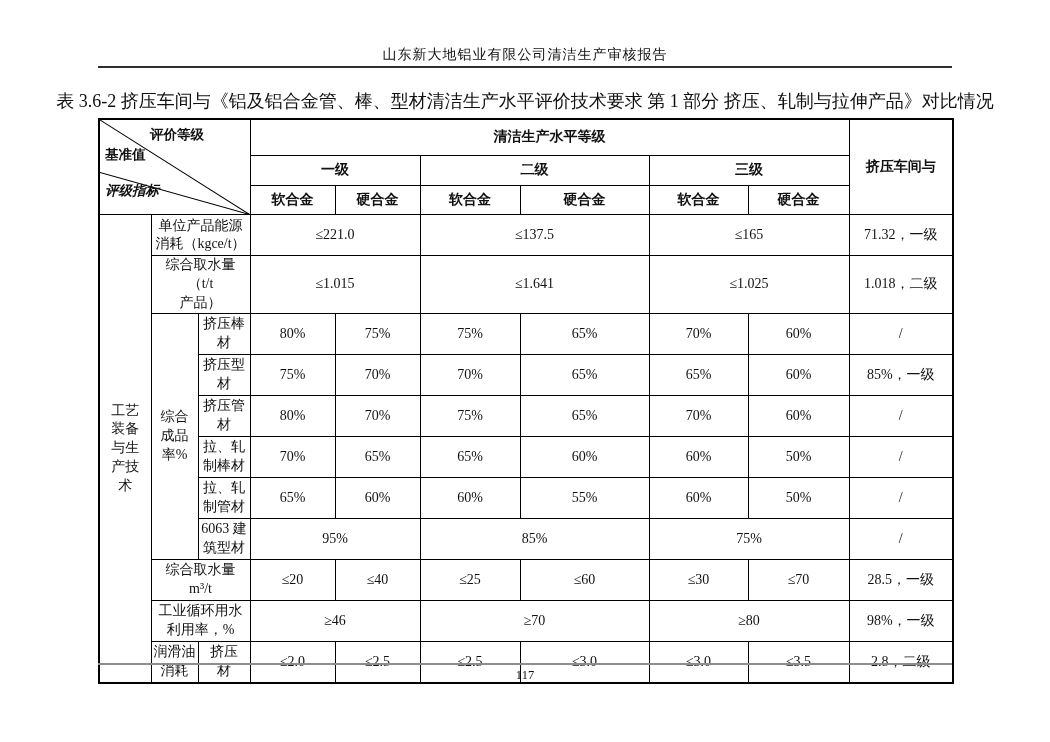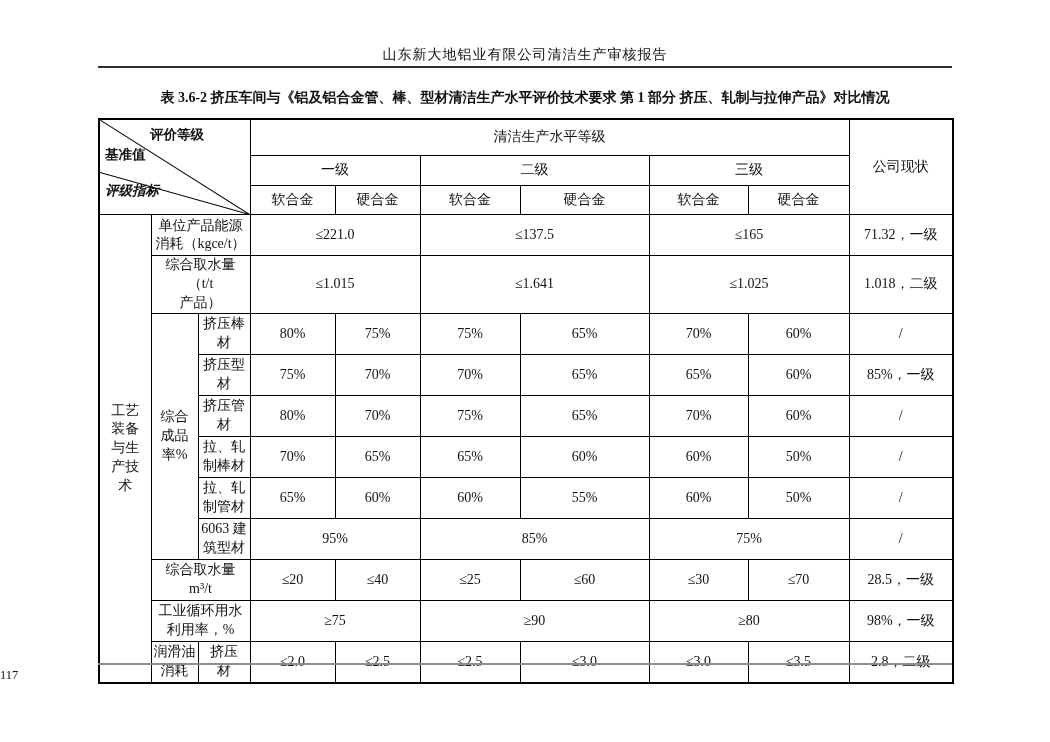--- a/index.html
+++ b/index.html
@@ -14,55 +14,55 @@
   .doc-header {
     position: absolute; top: 46px; left: 0; width: 100%;
     text-align: center; font-size: 14px; letter-spacing: 1px;
   }
   .header-rule {
     position: absolute; top: 66px; left: 98px; width: 854px;
     border-top: 2px solid #2f2f2f;
   }
   .table-caption {
     position: absolute; top: 89px; left: 0; width: 100%;
-    text-align: center; font-weight: bold; font-size: 14px;
+    text-align: center; font-weight: normal; font-size: 18px;
   }
   table.cmp {
     position: absolute; top: 118px; left: 98px;
     width: 854px; border-collapse: collapse; table-layout: fixed;
     border: 2px solid #000;
   }
   table.cmp td {
     border: 1px solid #000;
     text-align: center; vertical-align: middle;
     font-size: 14px; line-height: 1.35;
     padding: 0 2px;
     white-space: pre-line;
     overflow: hidden;
   }
   tr.h1 td { height: 34px; }
   tr.h2 td { height: 28px; }
   tr.h3 td { height: 28px; }
   tr.bodyrow td { height: 40px; }
-  .hdr { font-weight: normal; margin-top: 12px; }
+  .hdr { font-weight: bold; margin-top: 12px; }
   td.corner { position: relative; padding: 0; }
   td.corner svg { position: absolute; top: 0; left: 0; width: 100%; height: 100%; display: block; }
   td.corner .lbl {
     position: absolute; font-weight: bold; font-size: 13.5px; white-space: nowrap; text-align: right;
   }
   .lbl-eval   { left: 50px; top: 6px; }
   .lbl-base   { left: 5px;  top: 26px; }
   .lbl-rating { left: 5px;  top: 62px; font-style: italic; }
   .footer-rule {
     position: absolute; top: 663px; left: 98px; width: 854px;
     border-top: 2px solid #8d8d8d;
   }
   .page-number {
     position: absolute; top: 668px; left: 0; width: 100%;
-    font-size: 12.5px;
+    text-align: center; font-size: 12.5px;
   }
 </style>
 </head>
 <body>
 
 <div class="doc-header">山东新大地铝业有限公司清洁生产审核报告</div>
 <div class="header-rule"></div>
 <div class="table-caption">表 3.6-2 挤压车间与《铝及铝合金管、棒、型材清洁生产水平评价技术要求 第 1 部分 挤压、轧制与拉伸产品》对比情况</div>
 
 <table class="cmp">
@@ -84,21 +84,21 @@
     <td class="corner" colspan="3" rowspan="3">
       <svg viewBox="0 0 151 90" preserveAspectRatio="none">
         <line x1="0" y1="0" x2="151" y2="90" stroke="#000" stroke-width="1"></line>
         <line x1="0" y1="50" x2="151" y2="90" stroke="#000" stroke-width="1"></line>
       </svg>
       <span class="lbl lbl-eval">评价等级</span>
       <span class="lbl lbl-base">基准值</span>
       <span class="lbl lbl-rating">评级指标</span>
     </td>
     <td class="hdr" colspan="6">清洁生产水平等级</td>
-    <td class="hdr" rowspan="3">公司现状</td>
+    <td class="hdr" rowspan="3">挤压车间与</td>
   </tr>
 
   <tr class="h2">
     <td class="hdr" colspan="2">一级</td>
     <td class="hdr" colspan="2">二级</td>
     <td class="hdr" colspan="2">三级</td>
   </tr>
 
   <tr class="h3">
     <td class="hdr">软合金</td>
@@ -212,22 +212,22 @@
     <td>≤25</td>
     <td>≤60</td>
     <td>≤30</td>
     <td>≤70</td>
     <td>28.5，一级</td>
   </tr>
 
   <tr class="bodyrow">
     <td colspan="2">工业循环用水
 利用率，%</td>
-    <td colspan="2">≥75</td>
-    <td colspan="2">≥90</td>
+    <td colspan="2">≥46</td>
+    <td colspan="2">≥70</td>
     <td colspan="2">≥80</td>
     <td>98%，一级</td>
   </tr>
 
   <tr class="bodyrow">
     <td>润滑油
 消耗</td>
     <td>挤压
 材</td>
     <td>≤2.0</td>

